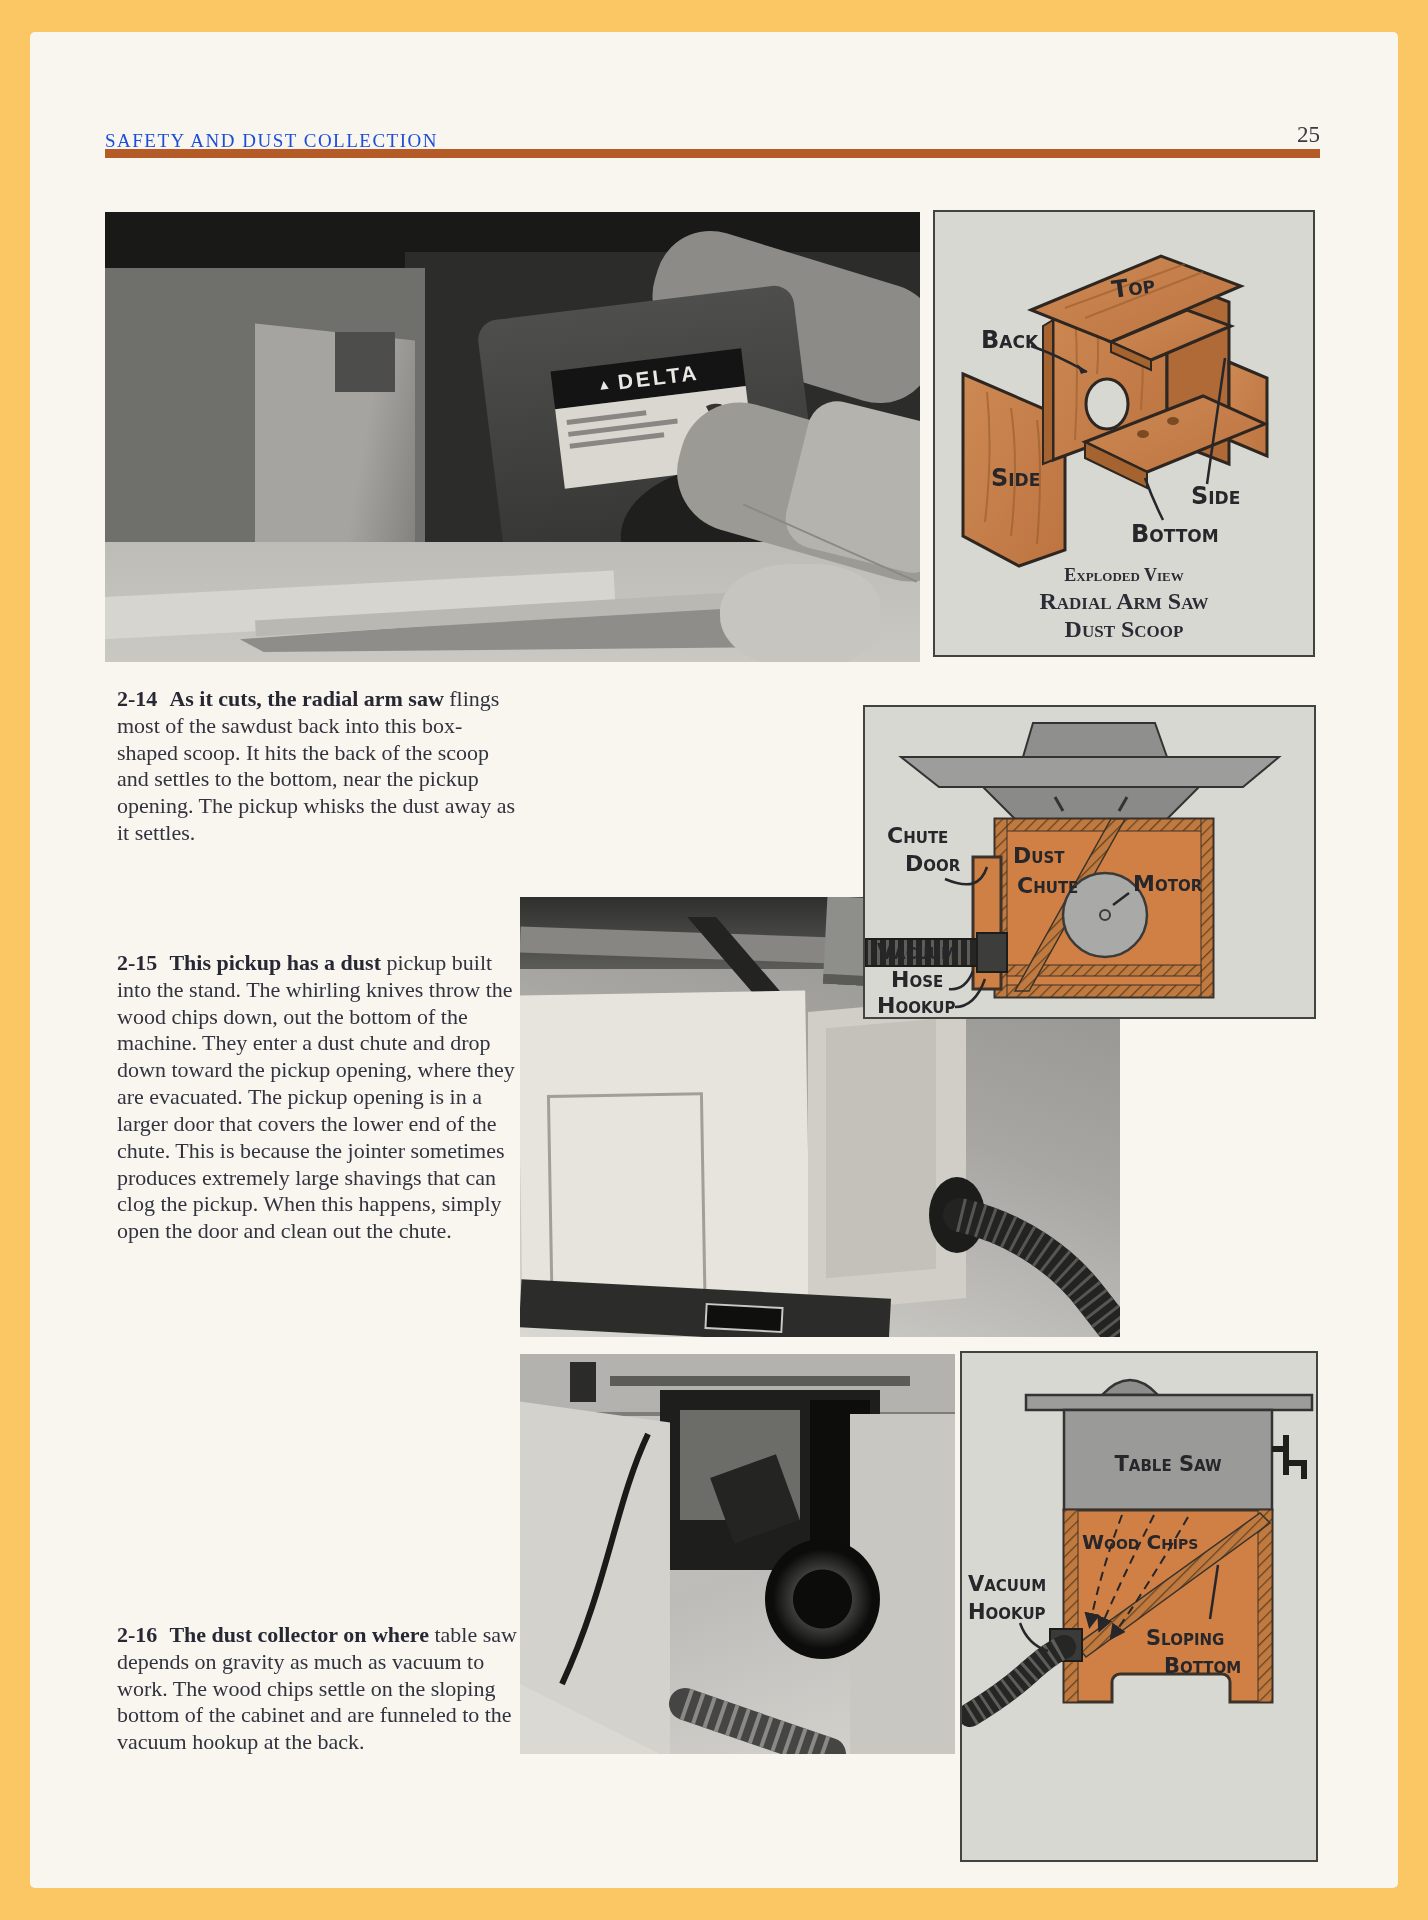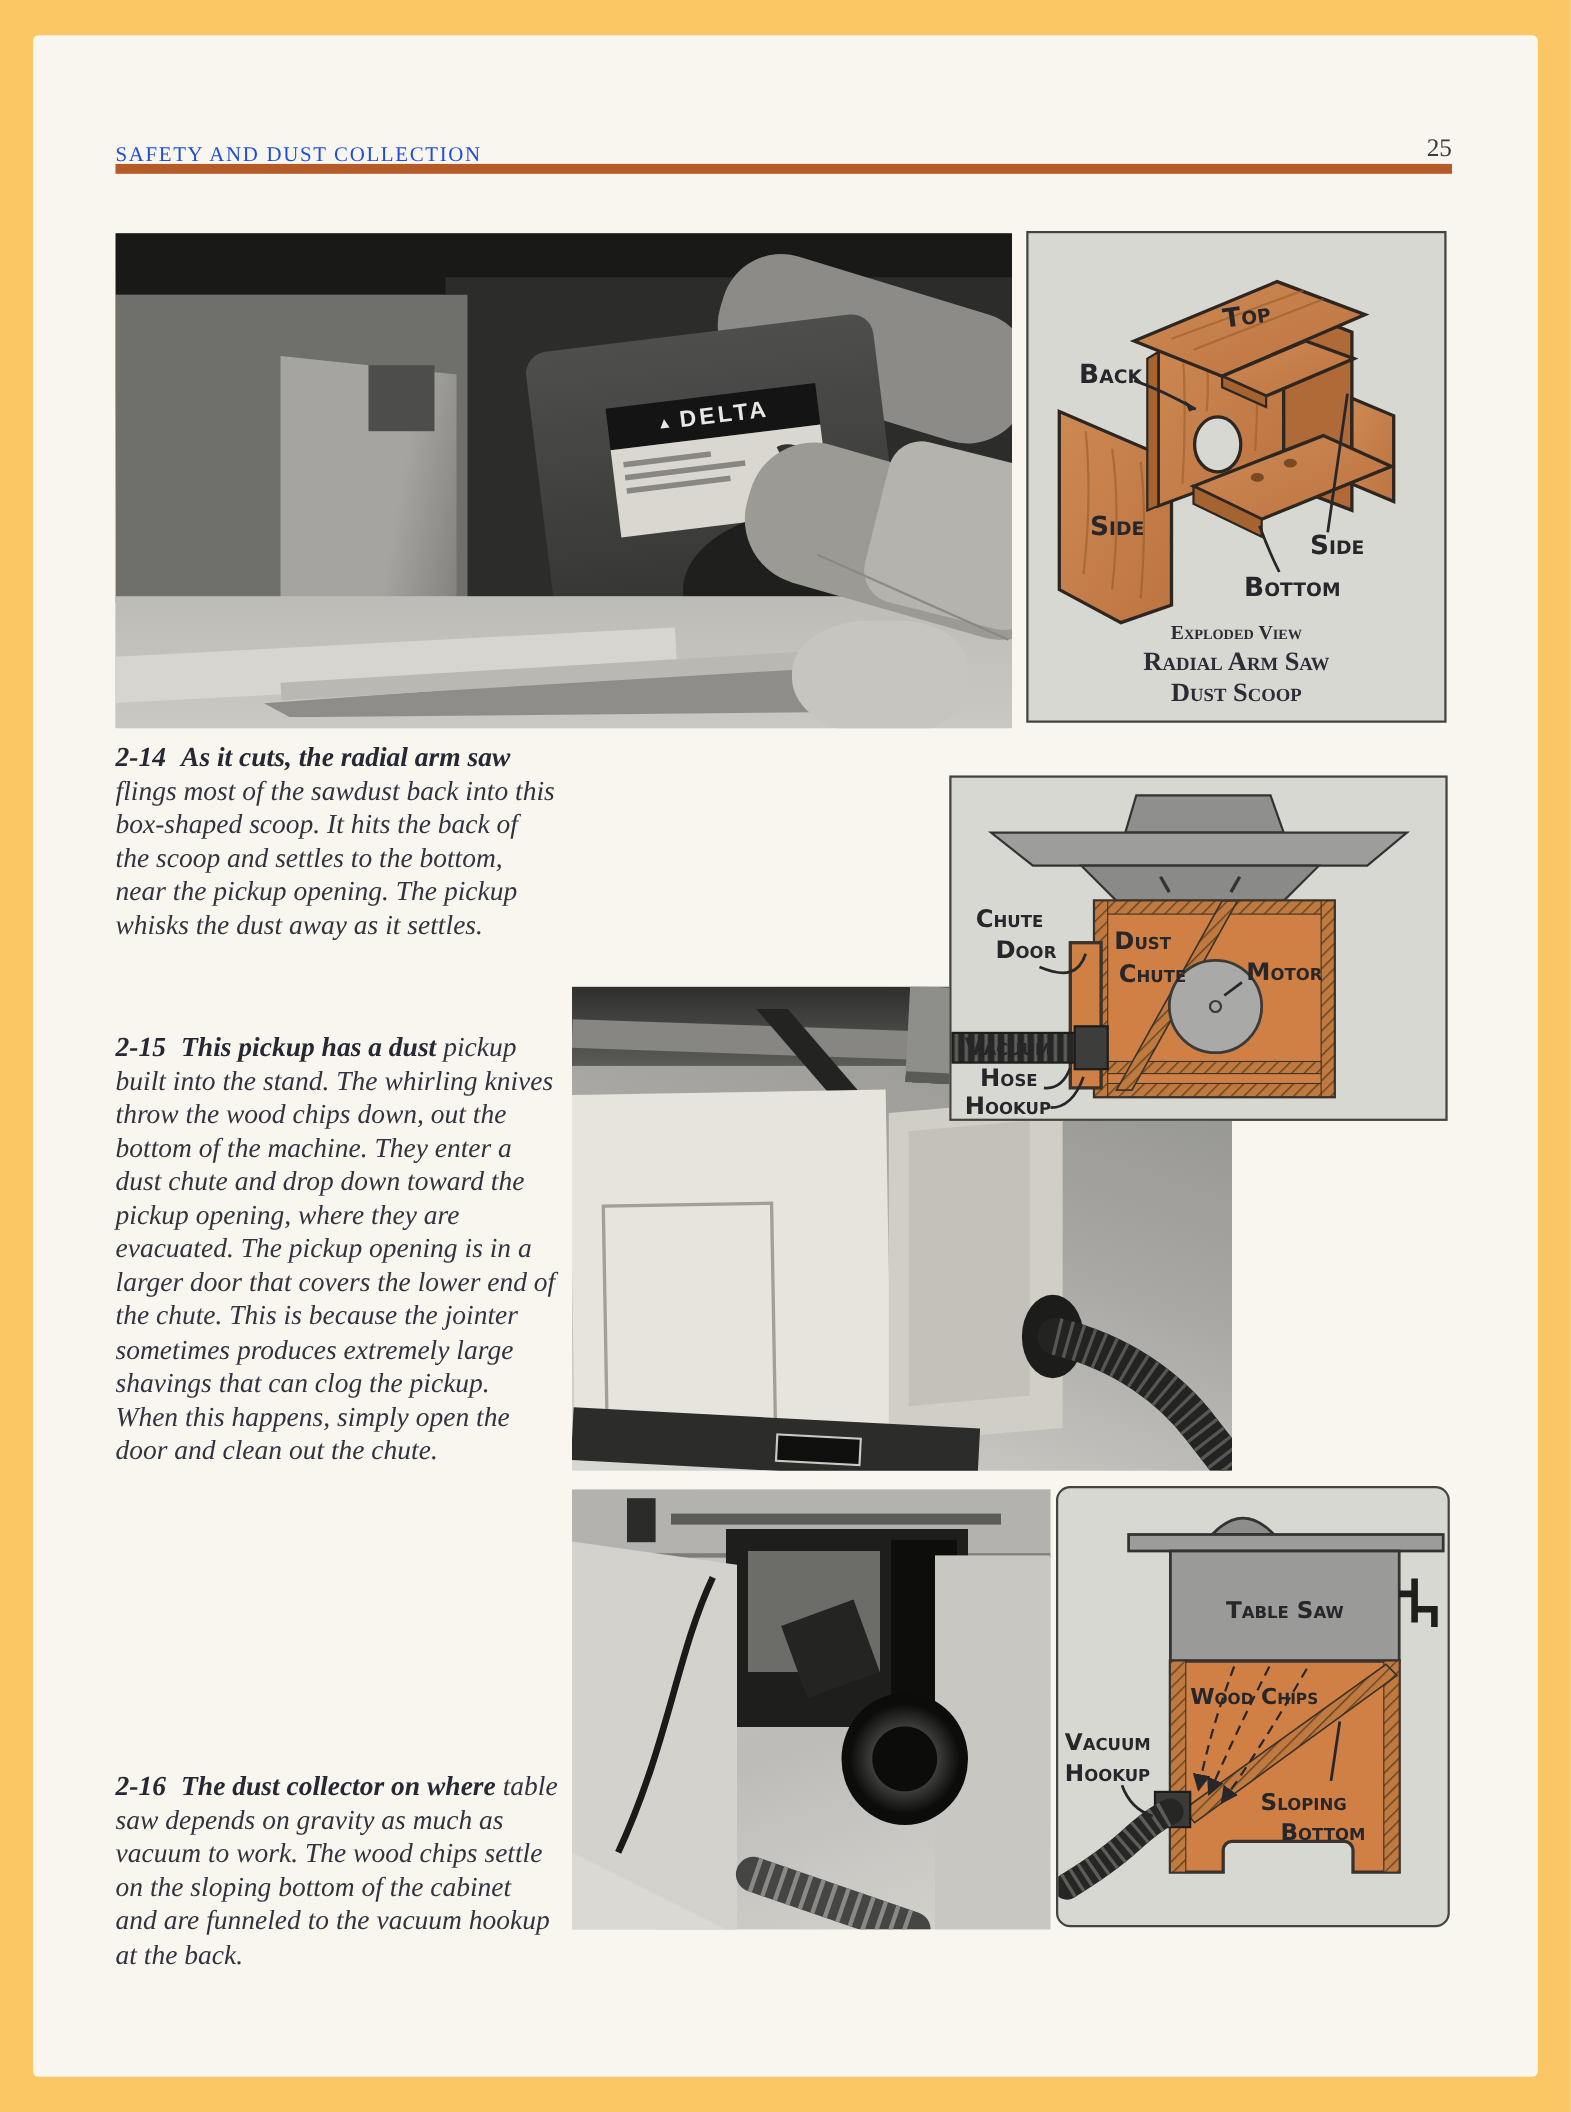--- a/index.html
+++ b/index.html
@@ -17,21 +17,21 @@
   
   .hdr-title{
     left:75px;top:98px;font-size:19px;letter-spacing:1.5px;
     color:#1d4ed8;font-variant:small-caps;text-transform:uppercase;
     font-family:"Liberation Serif",serif;
   }
   .hdr-num{left:1240px;top:90px;width:50px;text-align:right;font-size:23px;color:#3b3b43;}
   .rule{left:75px;top:117px;width:1215px;height:9px;background:#b45b27;}
 
   
-  .caption{width:402px;font-size:25px;line-height:1.22;color:#32333f;margin:0;font-style:italic;}
+  .caption{width:402px;font-size:22px;line-height:1.22;color:#32333f;margin:12px;}
   .caption .lead{font-weight:bold;color:#272834;}
   .caption .gap{display:inline-block;width:0.55em;}
 
   
   .photo{overflow:hidden;background:#9a9996;}
   .diag{background:#d8d8d3;border:2px solid #43433f;box-sizing:border-box;}
 
   
   .hand{font-family:"DejaVu Sans",sans-serif;font-weight:600;font-variant:small-caps;fill:#26262b;}
   .serifcap{font-family:"Liberation Serif",serif;font-weight:bold;font-variant:small-caps;fill:#2c2c36;}
@@ -230,21 +230,21 @@
     <div class="ph" style="left:200px;top:110px;width:70px;height:70px;background:#242422;transform:rotate(-20deg);"></div>
 
     <svg class="ph" style="left:0;top:0;" width="435" height="400" viewBox="0 0 435 400">
       <path d="M128,80 C95,150 88,230 42,330" stroke="#1a1a19" stroke-width="6" fill="none"></path>
       <path d="M165,350 L310,400" stroke="#454543" stroke-width="32" fill="none" stroke-linecap="round"></path>
       <path d="M165,350 L310,400" stroke="#8a8986" stroke-width="32" fill="none" stroke-dasharray="4 8"></path>
       <polygon points="0,330 140,400 0,400" fill="#dad9d4"></polygon>
     </svg>
   </div>
 
-  <div class="abs diag" style="left:930px;top:1319px;width:358px;height:401px;border-radius:13px;">
+  <div class="abs diag" style="left:930px;top:1319px;width:358px;height:511px;">
     <svg width="354" height="397" viewBox="0 0 354 397">
       <defs>
         <pattern id="hatchB" width="8" height="8" patternTransform="rotate(45)" patternUnits="userSpaceOnUse">
           <rect width="8" height="8" fill="#c07a40"></rect>
           <line x1="0" y1="0" x2="0" y2="8" stroke="#64421f" stroke-width="2.5"></line>
         </pattern>
         <marker id="arrB" markerWidth="8" markerHeight="8" refX="6" refY="4" orient="auto">
           <path d="M0,0 L8,4 L0,8 Z" fill="#26262b"></path>
         </marker>
       </defs>

